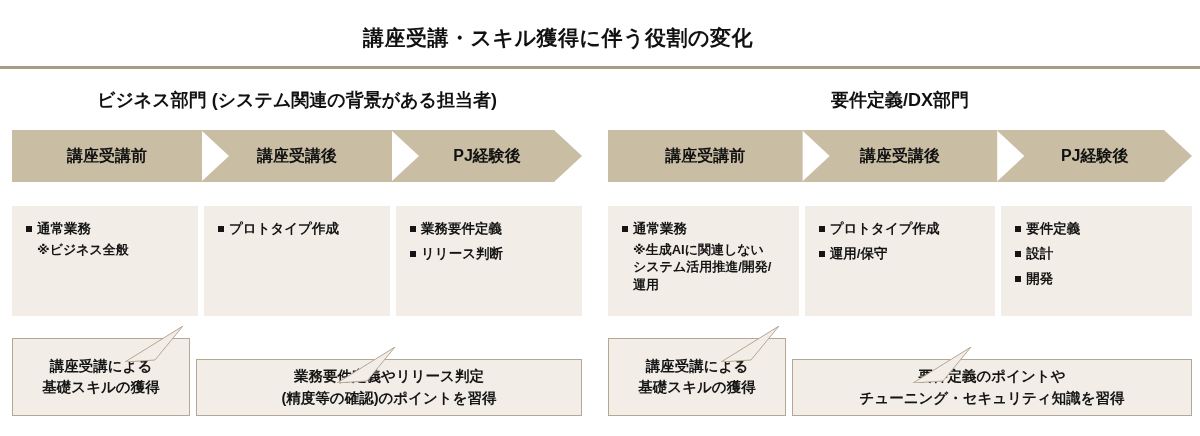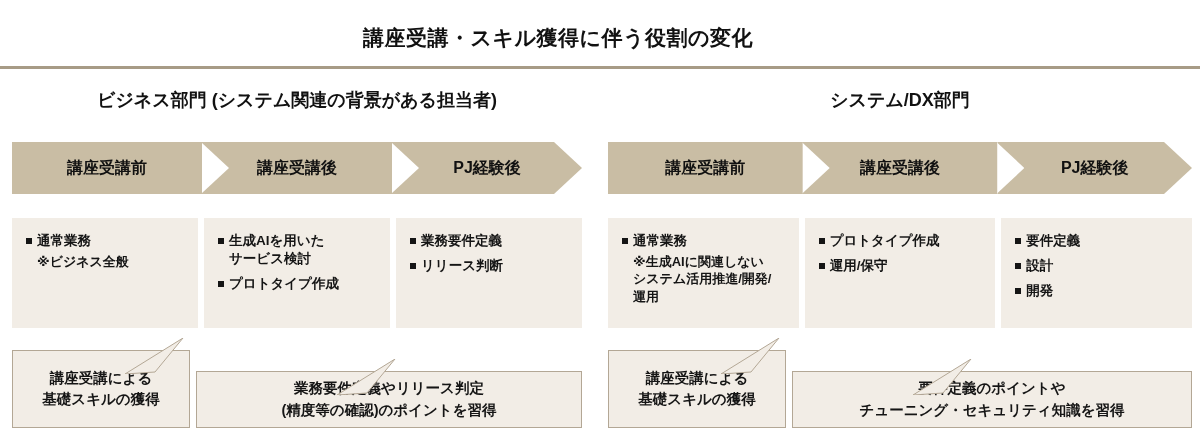--- a/index.html
+++ b/index.html
@@ -44,21 +44,21 @@
     color: #111111;
     height: 30px;
     line-height: 24px;
     white-space: nowrap;
   }
 
   
   .stage-bar {
     position: relative;
     height: 52px;
-    margin-top: 24px;
+    margin-top: 12px;
     display: flex;
   }
   .stage {
     position: relative;
     height: 52px;
     background: #c9bda4;
     flex: 1 1 0;
     display: flex;
     align-items: center;
     justify-content: center;
@@ -190,22 +190,20 @@
         <span class="stage-label">PJ経験後</span>
       </div>
     </div>
 
     <div class="content-row">
       <div class="content-box">
         <div class="bullet-item">通常業務</div>
         <div class="note-item">※ビジネス全般</div>
       </div>
       <div class="content-box">
-        <div class="bullet-item">生成AIを用いた
-サービス検討</div>
         <div class="bullet-item">プロトタイプ作成</div>
       </div>
       <div class="content-box">
         <div class="bullet-item">業務要件定義</div>
         <div class="bullet-item">リリース判断</div>
       </div>
     </div>
 
     <div class="callout-row">
       <div class="callout callout-narrow">
@@ -223,21 +221,21 @@
               <polygon points="0,36 58,0 30,34" fill="#f2ede6" stroke="#b3a795" stroke-width="1"></polygon>
             </svg>
         </div>
         <span>業務要件定義やリリース判定
 (精度等の確認)のポイントを習得</span>
       </div>
     </div>
   </div>
 
   <div class="panel panel-right">
-    <div class="panel-heading">システム/DX部門</div>
+    <div class="panel-heading">要件定義/DX部門</div>
 
     <div class="stage-bar">
       <div class="stage">
         <span class="stage-label">講座受講前</span>
       </div>
       <div class="stage">
         <span class="stage-label">講座受講後</span>
       </div>
       <div class="stage">
         <span class="stage-label">PJ経験後</span>

